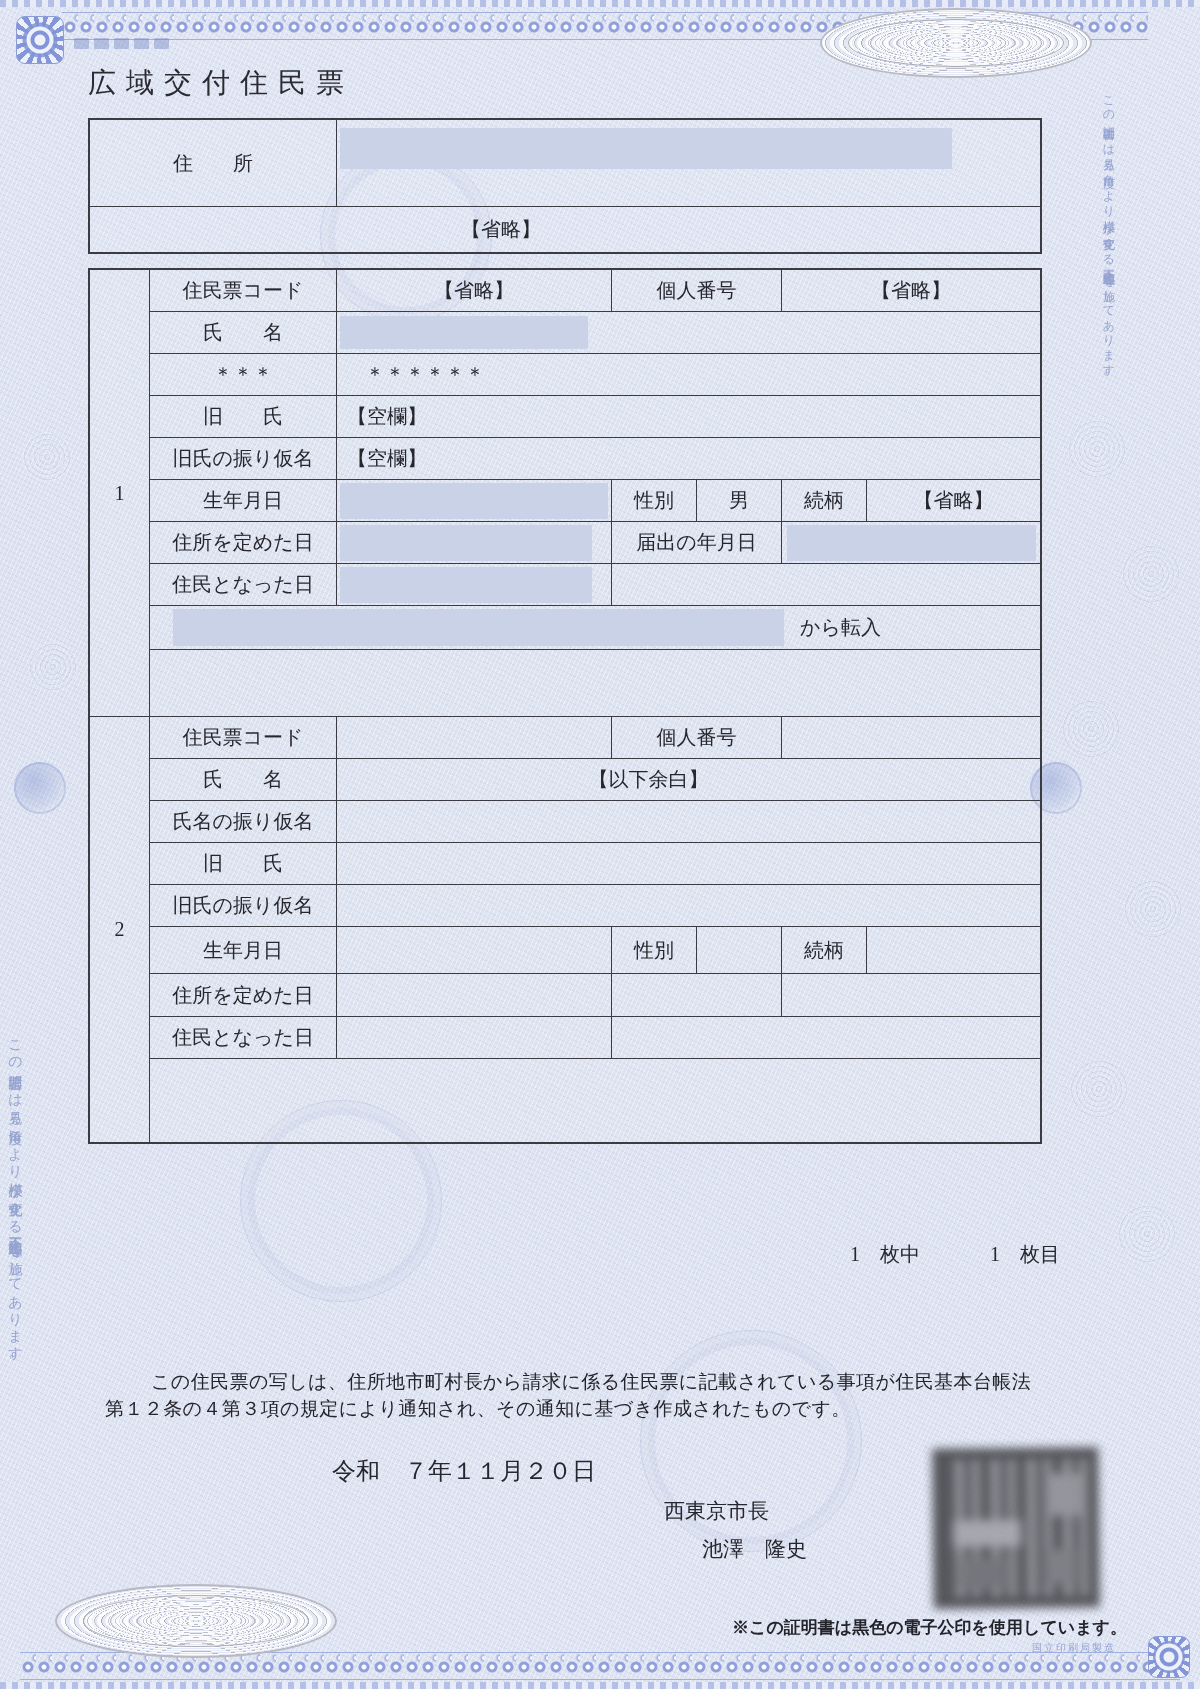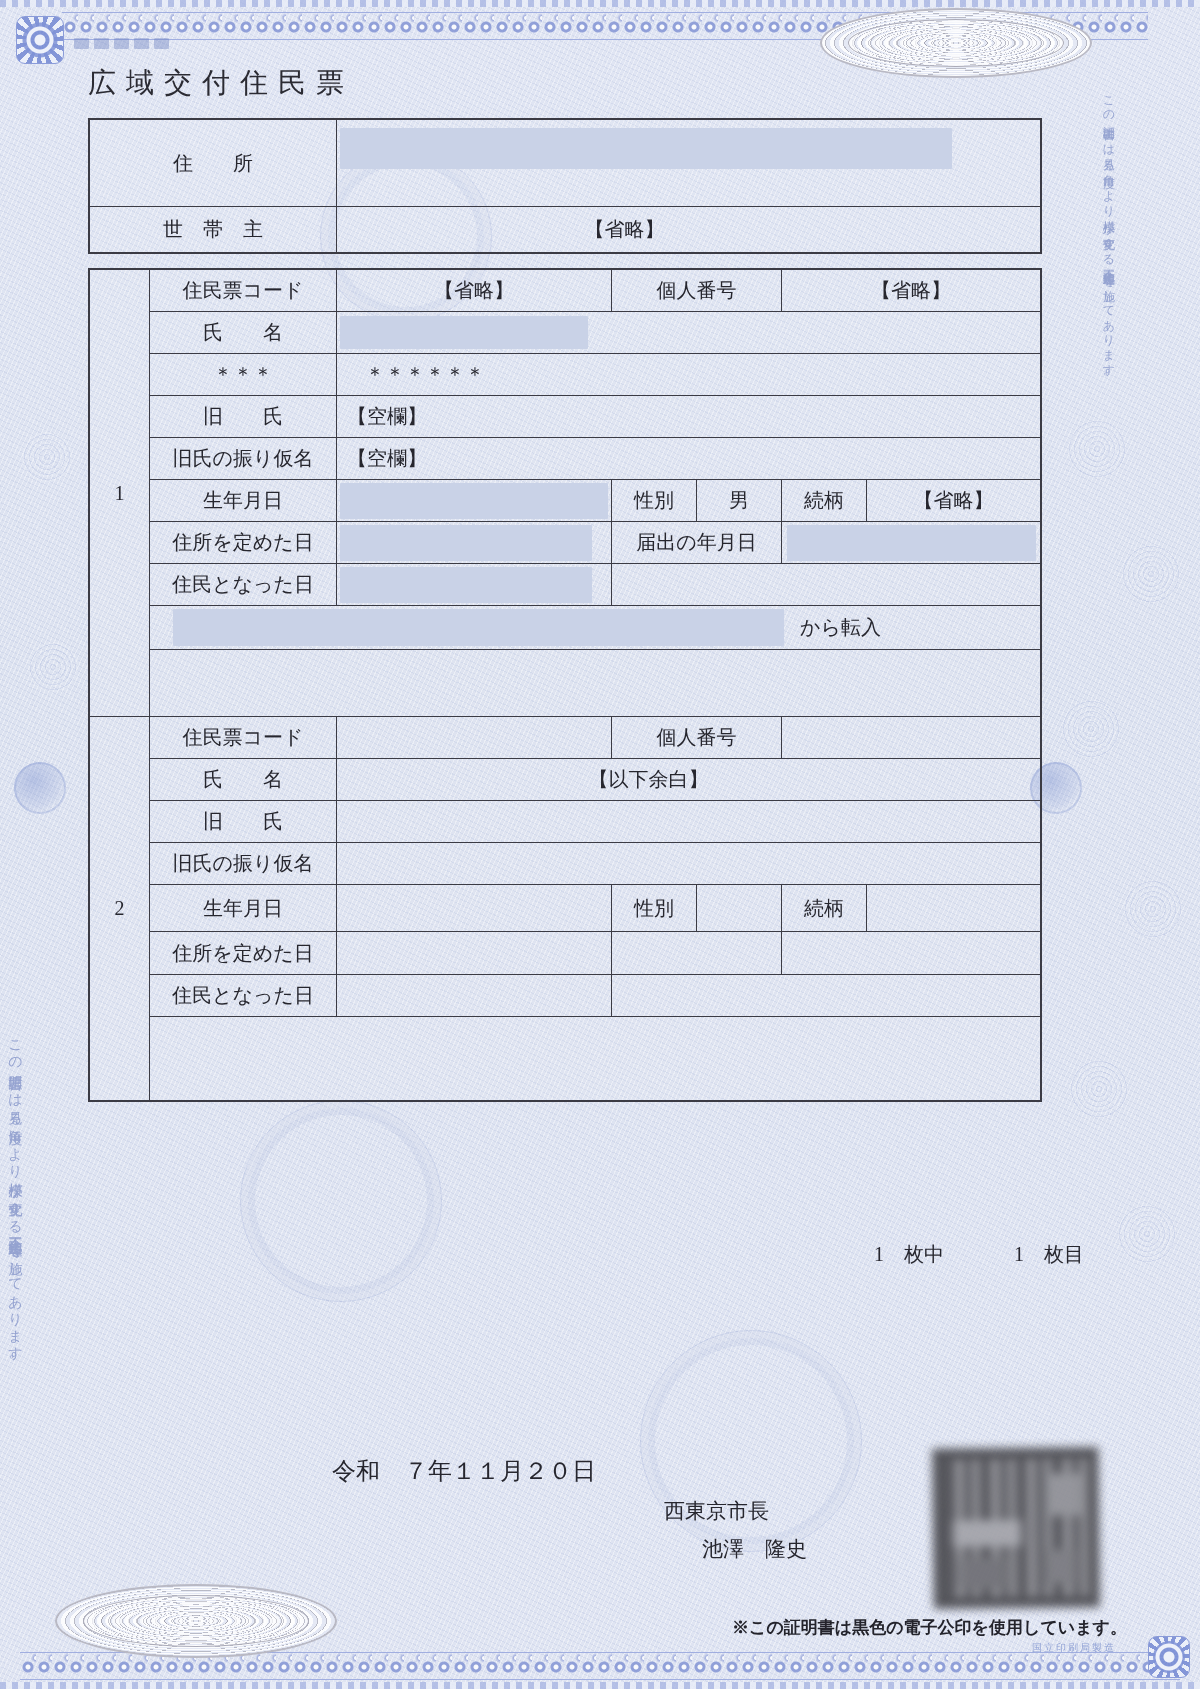--- a/index.html
+++ b/index.html
@@ -48,21 +48,21 @@
   .lab{justify-content:center;text-align:center;}
   .val{padding-left:10px;}
   .ctr{justify-content:center;}
   .grow{flex:1 1 auto;}
   .sec{display:flex;}
   .secDiv{border-bottom:1px solid #3b3b44;}
   .num{width:60px;display:flex;align-items:center;justify-content:center;font-size:20px;border-right:1px solid #3b3b44;box-sizing:border-box;}
   .rows{flex:1;display:flex;flex-direction:column;}
   .bar{background:#c9d2e7;border-radius:1px;}
   
-  .pgline{display:flex;gap:70px;font-size:20px;margin-left:24px;}
+  .pgline{display:flex;gap:70px;font-size:20px;}
   .stmt{font-size:19px;letter-spacing:.4px;line-height:27px;color:#23232b;}
   .stamp{filter:blur(5px) saturate(.55);opacity:.9;transform:rotate(-.6deg);}
   .stamp .frame{position:absolute;inset:0;border:11px solid #45454e;
     background:repeating-linear-gradient(90deg,#4a4a54 0 12px,#9b9ba4 12px 18px,#5a5a64 18px 30px,#8f8f98 30px 36px);}
   .stamp .p1{position:absolute;left:20px;top:72px;width:68px;height:26px;background:#a0a1ac;}
   .stamp .p2{position:absolute;right:18px;top:26px;width:34px;height:42px;background:#8c8d97;}
   .stamp .p3{position:absolute;left:26px;bottom:20px;width:46px;height:30px;background:#6a6a74;}
   .stamp .p4{position:absolute;right:24px;bottom:24px;width:30px;height:34px;background:#75757f;}
 </style>
 </head>
@@ -110,21 +110,20 @@
   <div class="abs" style="top:64px;left:88px;width:950px;font-size:28px;letter-spacing:10px;color:#2b2b33;">広域交付住民票</div>
 
   <div class="tbl" style="top:118px;left:88px;width:950px;">
     <div class="r" style="height:87px;">
       <div class="c lab" style="width:247px;">住　　所</div>
       <div class="c noR grow" style="align-items:flex-start;">
         <div class="bar" style="width:612px;height:41px;margin:8px 0 0 3px;"></div>
       </div>
     </div>
     <div class="r last" style="height:45px;">
-      <div class="c lab" style="width:247px;">世　帯　主</div>
       <div class="c noR grow ctr">
         <span style="margin-right:128px;">【省略】</span>
       </div>
     </div>
   </div>
 
   <div class="tbl" style="top:268px;left:88px;width:950px;">
 
     <div class="sec secDiv">
       <div class="num">1</div>
@@ -201,20 +200,24 @@
           <div class="c lab" style="width:170px;">個人番号</div>
           <div class="c noR grow"></div>
         </div>
         <div class="r" style="height:42px;">
           <div class="c lab" style="width:187px;">氏　　名</div>
           <div class="c noR grow ctr">
             <span style="margin-right:80px;">【以下余白】</span>
           </div>
         </div>
         <div class="r" style="height:42px;">
+          <div class="c lab" style="width:187px;">氏名の振り仮名</div>
+          <div class="c noR grow"></div>
+        </div>
+        <div class="r" style="height:42px;">
           <div class="c lab" style="width:187px;">旧　　氏</div>
           <div class="c noR grow"></div>
         </div>
         <div class="r" style="height:42px;">
           <div class="c lab" style="width:187px;">旧氏の振り仮名</div>
           <div class="c noR grow"></div>
         </div>
         <div class="r" style="height:47px;">
           <div class="c lab" style="width:187px;">生年月日</div>
           <div class="c" style="width:275px;"></div>
@@ -239,20 +242,24 @@
         </div>
       </div>
     </div>
   </div>
 
   <div class="abs pgline" style="top:1241px;left:850px;">
     <span>1　枚中</span>
     <span>1　枚目</span>
   </div>
 
+  <div class="abs stmt" style="top:1368px;left:105px;width:1010px;">
+    <div style="text-indent:46px;">この住民票の写しは、住所地市町村長から請求に係る住民票に記載されている事項が住民基本台帳法</div>
+    <div>第１２条の４第３項の規定により通知され、その通知に基づき作成されたものです。</div>
+  </div>
 
   <div class="abs" style="top:1455px;left:332px;font-size:24px;">令和　７年１１月２０日</div>
   <div class="abs" style="top:1497px;left:664px;font-size:21px;">西東京市長</div>
   <div class="abs" style="top:1535px;left:702px;font-size:21px;">池澤　隆史</div>
 
   <div class="abs stamp" style="top:1448px;left:933px;width:166px;height:160px;">
     <div class="frame"></div>
       <div class="p1"></div>
       <div class="p2"></div>
       <div class="p3"></div>

